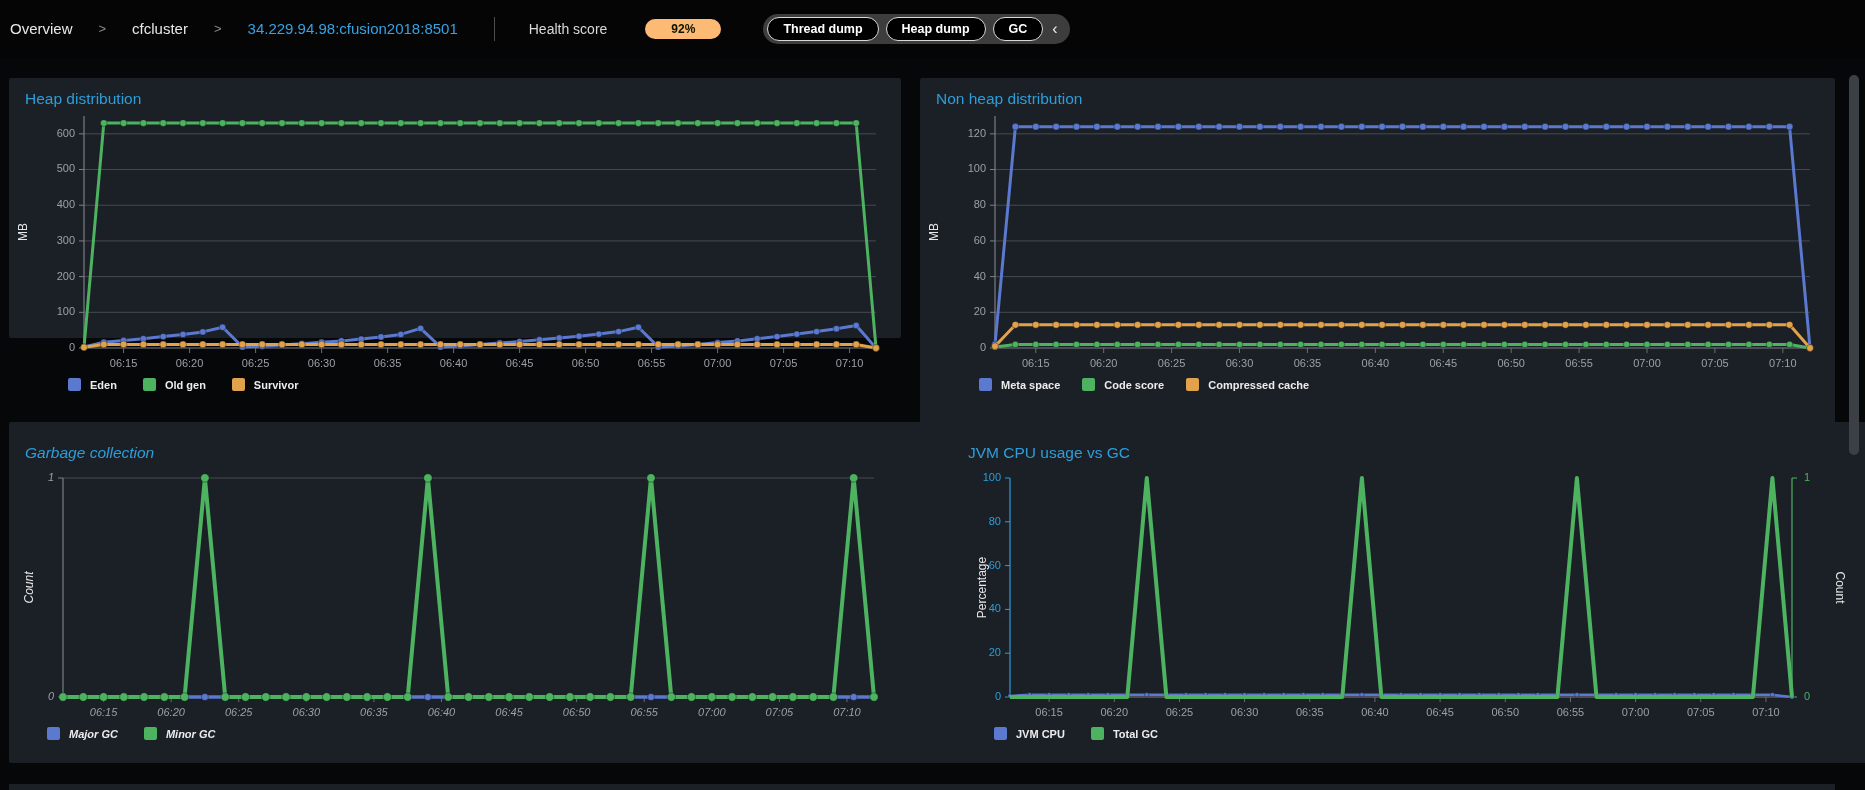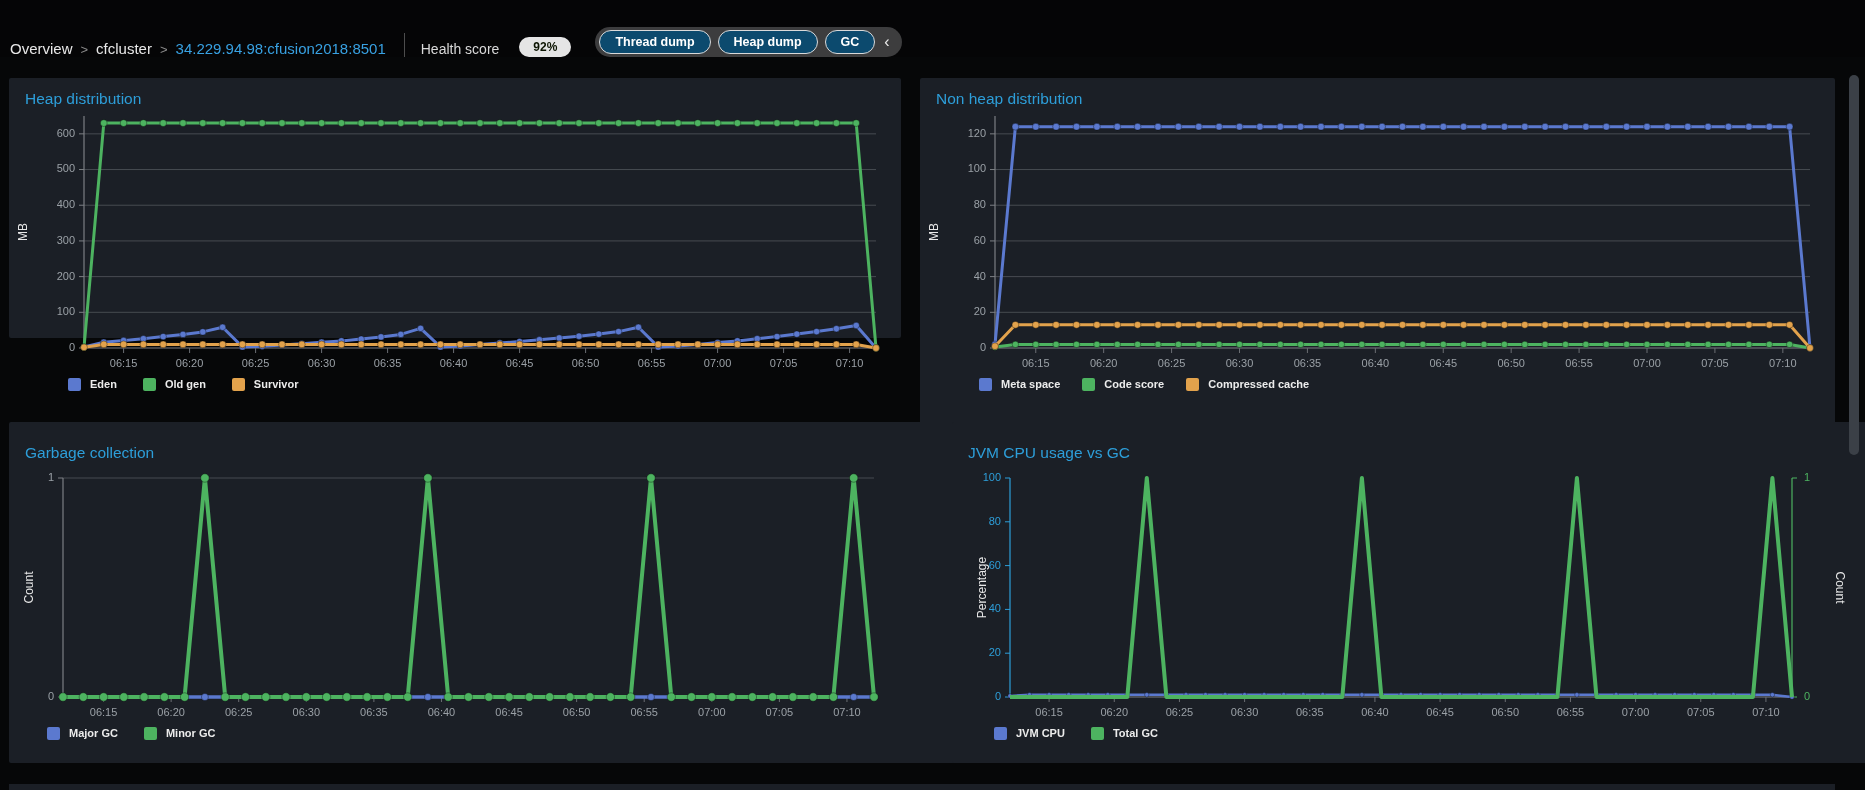--- a/index.html
+++ b/index.html
@@ -1,54 +1,54 @@
 <!DOCTYPE html>
 <html><head>
 <meta charset="utf-8">
 <style>
   * { margin:0; padding:0; box-sizing:border-box; }
   html,body { width:1865px; height:790px; background:#060708; overflow:hidden;
               font-family:"Liberation Sans","DejaVu Sans",sans-serif; }
 
   
   .header { position:absolute; left:0; top:0; width:1865px; height:57px; background:#050506; }
-  .crumbs { position:absolute; left:10px; top:0; height:57px; display:flex; align-items:flex-end; gap:8px; }
+  .crumbs { position:absolute; left:10px; top:0; height:57px; display:flex; align-items:center; gap:26px; }
   .crumb { font-size:15px; color:#e8e8e8; }
   .crumb-sep { font-size:13px; color:#8b8b8b; }
   .crumb-link { font-size:15px; color:#38a1e2; }
   .vdiv { width:1px; height:24px; background:#4d4d4d; margin:0 8px 0 10px; }
   .hs-label { font-size:14px; color:#d9d9d9; }
-  .hs-badge { margin-left:12px; background:#e5e5e5; color:#0d1502; font-size:12px; font-weight:bold;
-              padding:3px 14px; border-radius:11px; }
+  .hs-badge { margin-left:12px; background:#fdba74; color:#0d1502; font-size:12px; font-weight:bold;
+              padding:3px 26px; border-radius:11px; }
   .btn-group { margin-left:16px; display:flex; align-items:center; gap:7px; background:#3d3d3e;
                border-radius:16px; padding:3px 10px 3px 4px; }
-  .pill-btn { background:#0c4a6e; border:1px solid #d9d9d9; color:#fff; border-radius:13px;
+  .pill-btn { background:#000000; border:1px solid #d9d9d9; color:#fff; border-radius:13px;
               padding:4px 15px; font-size:12.5px; font-weight:bold; cursor:pointer; }
   .collapse { color:#eaeaea; font-size:16px; line-height:1; padding:0 2px; cursor:pointer; }
 
   .right-cluster { position:absolute; right:28px; top:0; height:57px; display:flex; align-items:center; gap:21px; }
   .range { font-size:13.5px; color:#c9c9c9; padding:4px 2px; cursor:pointer; }
   .range.selected { color:#fff; border:1px solid #2f9fd8; border-radius:3px; padding:4px 8px; }
   .tz { font-size:14.5px; color:#2f9fd8; }
   .cal-icon { width:21px; height:20px; cursor:pointer; }
 
   
   .chart-panel { position:absolute; background:#1b1f26; border-radius:2px; }
   #p0 { left:9px;   top:78px;  width:892px; height:260px; }
   #p1 { left:920px; top:78px;  width:915px; height:392px; }
-  #p2 { left:9px;   top:422px; width:1020px; height:341px; }
+  #p2 { left:9px;   top:422px; width:1020px; height:341px;font-style:italic; }
   #p3 { left:952px; top:422px; width:915px; height:341px; }
   .chart-title { position:absolute; left:16px; font-size:15.5px; color:#2d9ed9; z-index:2; }
   .row1 .chart-title { top:12px; }
   .row2 .chart-title { top:22px; }
   .chart-panel svg { position:absolute; left:0; top:0; }
   svg text { font-family:"Liberation Sans","DejaVu Sans",sans-serif; }
 
   .legend { position:absolute; display:flex; gap:26px; align-items:center; }
-  .legend-item { display:flex; gap:9px; cursor:pointer; }
+  .legend-item { display:flex; align-items:center; gap:9px; cursor:pointer; }
   .legend-swatch { width:13px; height:13px; border-radius:2px; }
   .legend-label { font-size:11px; font-weight:bold; color:#ececec; }
 
   .sliver { position:absolute; left:9px; top:784px; width:1826px; height:6px; background:#1b1f26; }
   .scroll-thumb { position:absolute; left:1849px; top:75px; width:10px; height:380px;
                   background:#3b4047; border-radius:5px; }
 </style>
 </head>
 <body>
 

